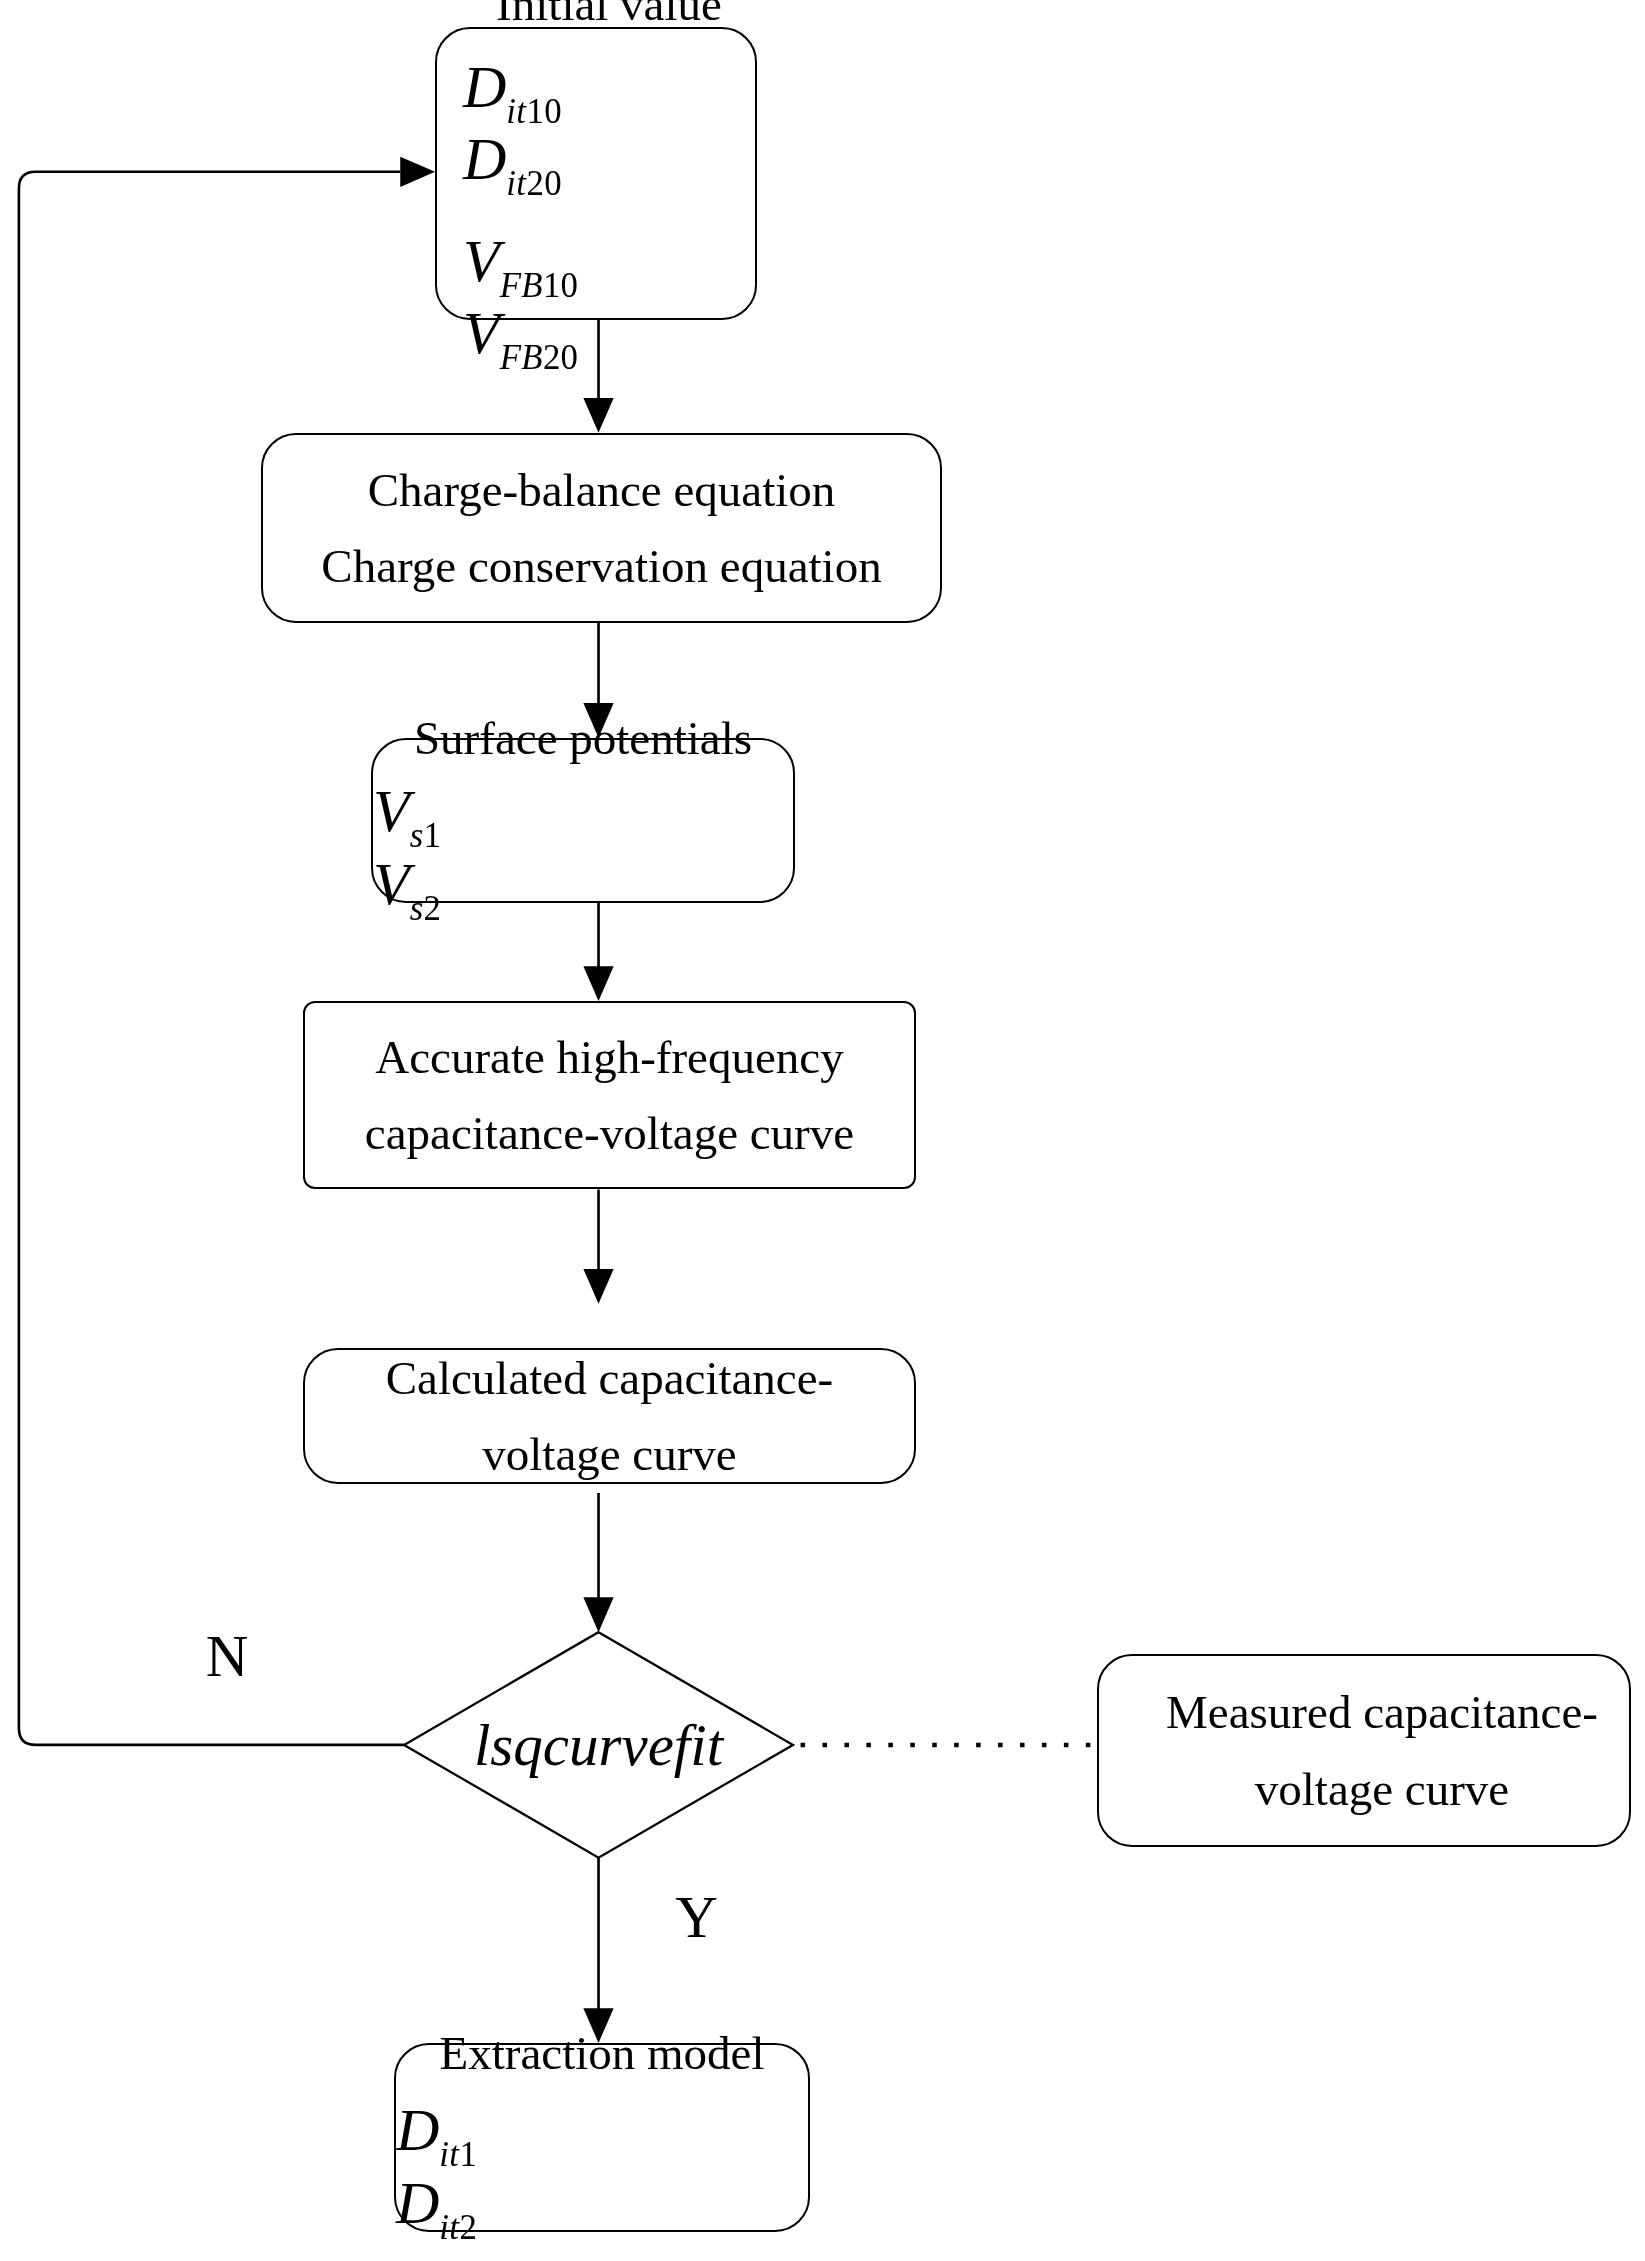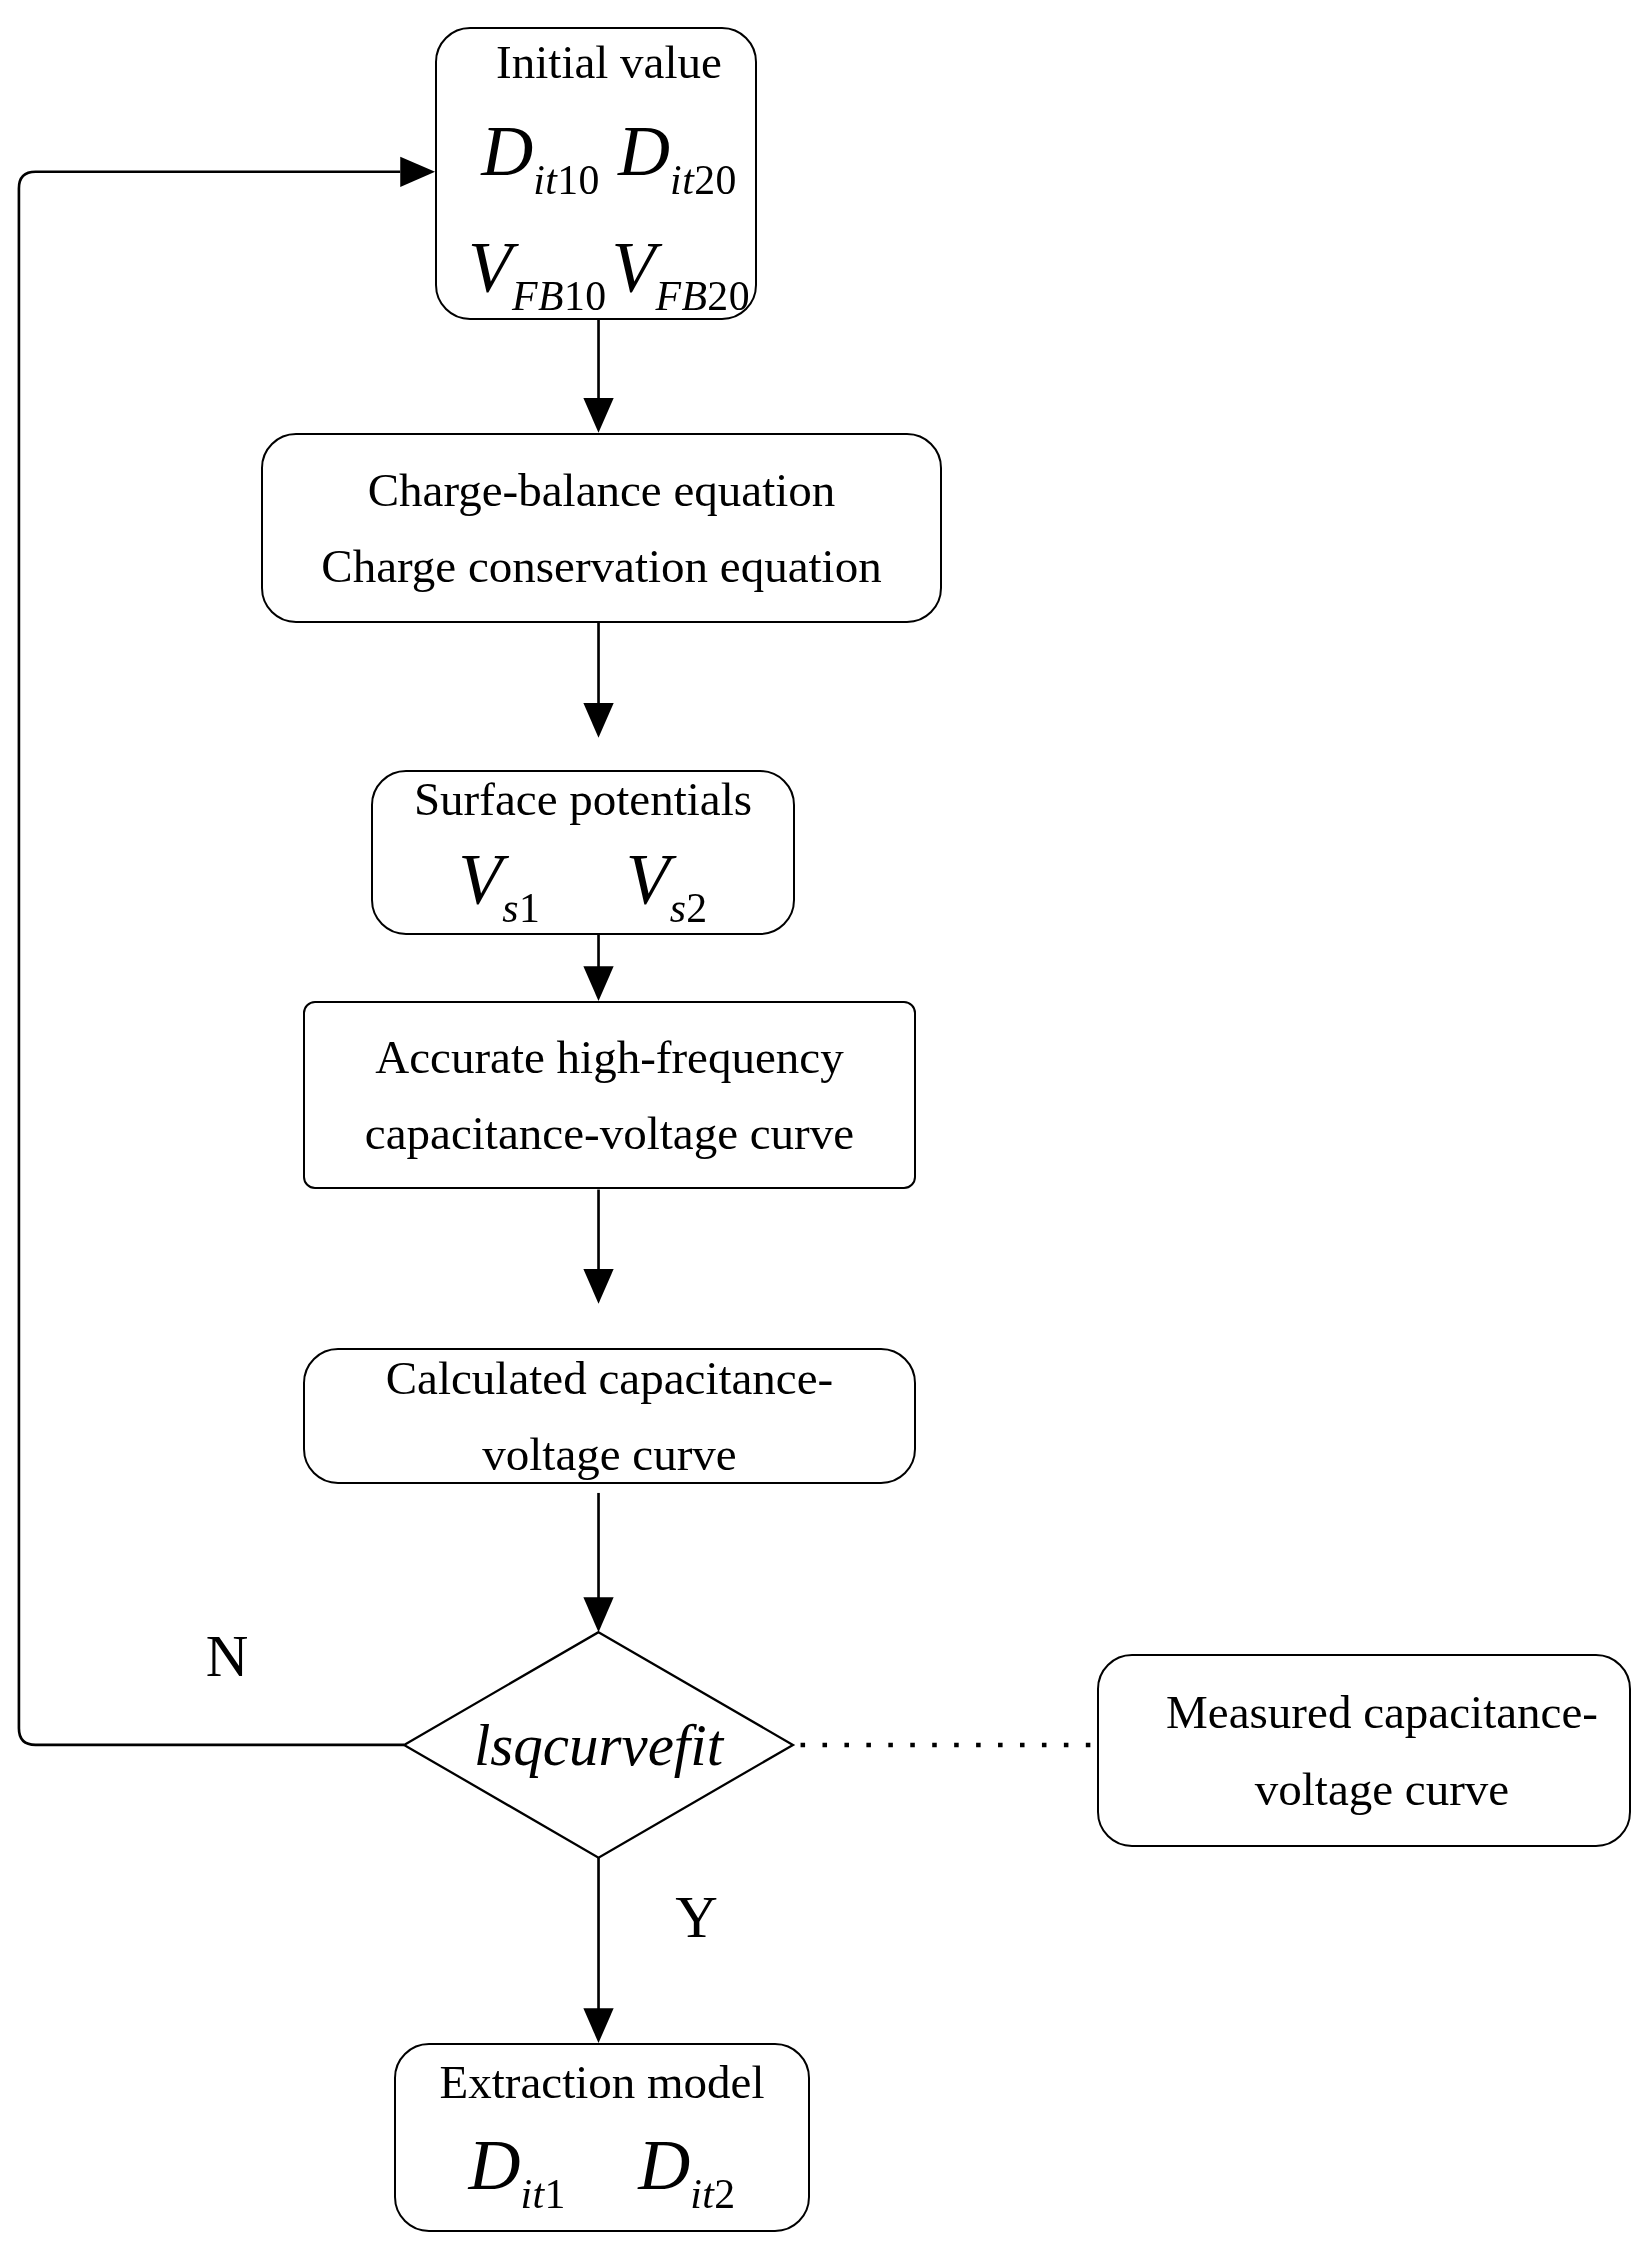--- a/index.html
+++ b/index.html
@@ -27,35 +27,35 @@
     justify-content: center;
     text-align: center;
     font-size: 47px;
     line-height: 1.62;
     color: #000000;
   }
   .node.rounded { border-radius: 35px; }
   .node .nline { display: block; white-space: nowrap; }
   .varrow {
     display: flex;
-    flex-direction: row;
+    flex-direction: column;
     justify-content: space-evenly;
     align-items: baseline;
     width: 100%;
-    font-size: 72px;
+    font-size: 60px;
     line-height: 1.0;
   }
   .mvar { white-space: nowrap; }
   .vb { font-style: italic; }
   .vsub { font-size: 0.58em; vertical-align: -0.45em; letter-spacing: 0.01em; }
   .vsi { font-style: italic; }
   .vsn { font-style: normal; }
   .node-initial { gap: 29px; padding-top: 6px; padding-left: 26px; }
   .node-initial .node-title { line-height: 1.0; margin-top: 4.5px; }
-  .node-surface { gap: 19.7px; margin-top: 32px; }
+  .node-surface { gap: 19.7px; }
   .node-extraction { gap: 23px; }
   .decision-label {
     position: absolute;
     display: flex;
     align-items: center;
     justify-content: center;
     font-size: 59px;
     color: #000000;
     font-style: italic;
   }

